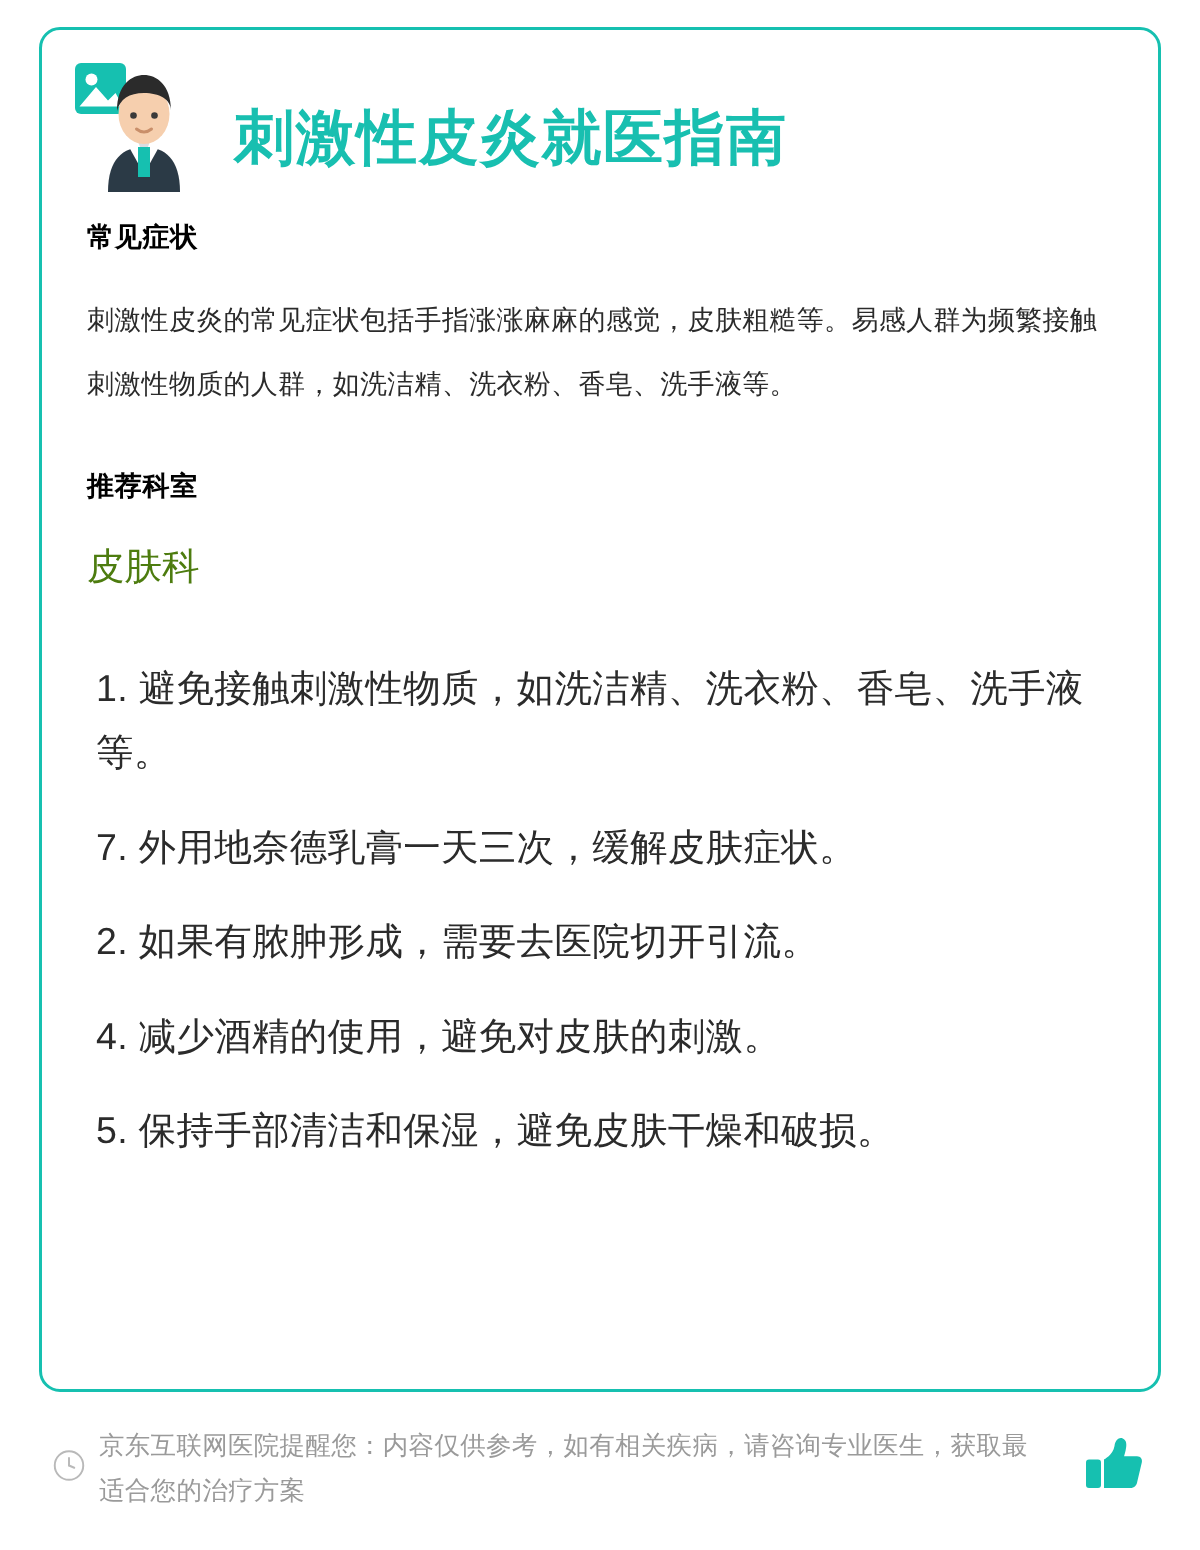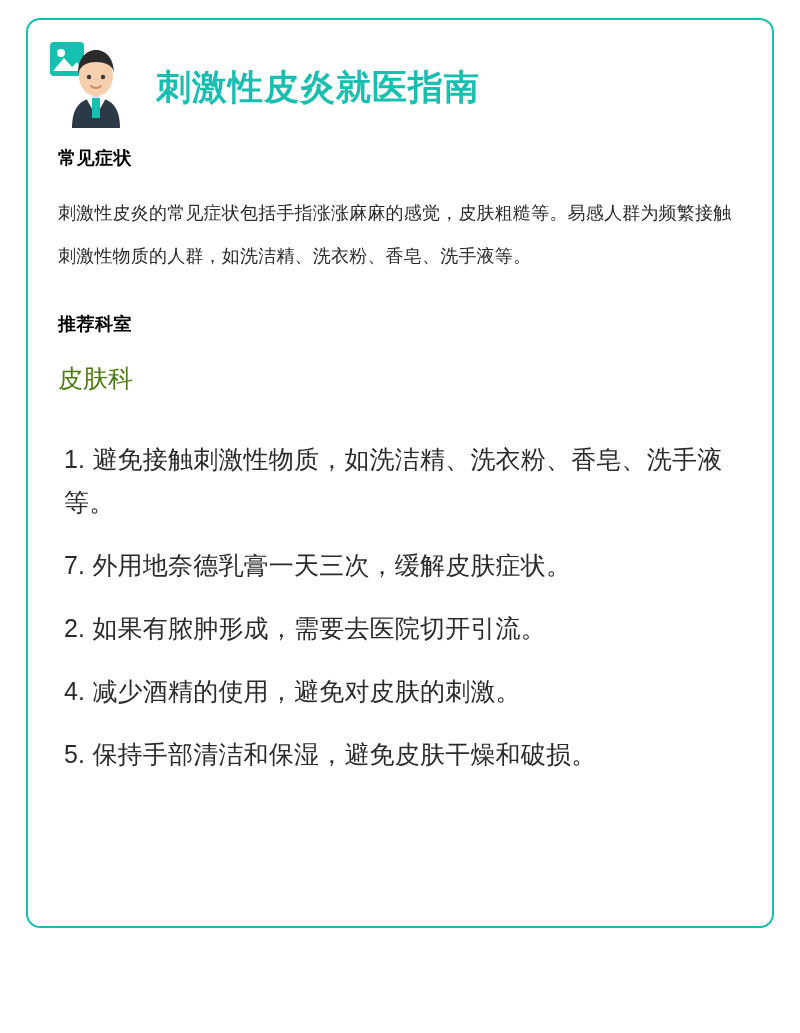--- a/index.html
+++ b/index.html
@@ -36,21 +36,21 @@
     position: absolute;
     left: 20px;
     top: 16px;
     width: 96px;
     height: 96px;
   }
   .title {
     position: absolute;
     left: 128px;
     top: 44px;
-    font-size: 35px;
+    font-size: 40px;
     font-weight: bold;
     color: #18bfb0;
     letter-spacing: 1px;
     white-space: nowrap;
   }
   .content {
     position: absolute;
     left: 30px;
     top: 126px;
     right: 26px;
@@ -164,14 +164,34 @@
         <li>1. 避免接触刺激性物质，如洗洁精、洗衣粉、香皂、洗手液等。</li>
         <li>7. 外用地奈德乳膏一天三次，缓解皮肤症状。</li>
         <li>2. 如果有脓肿形成，需要去医院切开引流。</li>
         <li>4. 减少酒精的使用，避免对皮肤的刺激。</li>
         <li>5. 保持手部清洁和保湿，避免皮肤干燥和破损。</li>
       </ol>
 
     </div>
   </div>
 
+  <div class="footer">
+
+    <div class="footer-clock">
+      <svg width="22" height="22" viewBox="0 0 22 22" xmlns="http://www.w3.org/2000/svg">
+        <circle cx="11" cy="11" r="9.5" fill="none" stroke="#b9b9b9" stroke-width="1.3"></circle>
+        <line x1="11" y1="11" x2="11" y2="6" stroke="#b9b9b9" stroke-width="1.3" stroke-linecap="round"></line>
+        <line x1="11" y1="11" x2="14.5" y2="12.5" stroke="#b9b9b9" stroke-width="1.3" stroke-linecap="round"></line>
+      </svg>
+    </div>
+
+    <div class="footer-text">京东互联网医院提醒您：内容仅供参考，如有相关疾病，请咨询专业医生，获取最适合您的治疗方案</div>
+
+    <div class="thumb">
+      <svg width="44" height="44" viewBox="0 0 44 44" xmlns="http://www.w3.org/2000/svg">
+        <rect x="4" y="19" width="10" height="19" rx="2" fill="#16c0b0"></rect>
+        <path d="M16 19 C16 19 22 16 23 10 C23.6 6 26 4 28.5 5 C31 6 31.4 9 30.4 13 C29.9 15 29.4 16.8 29.4 16.8 L38 16.8 C40.4 16.8 41.8 18.8 41.2 21 L38.2 33.6 C37.8 36.2 36.2 38 33.6 38 L16 38 Z" fill="#16c0b0"></path>
+      </svg>
+    </div>
+
+  </div>
 
 </div>
 
 </body></html>

